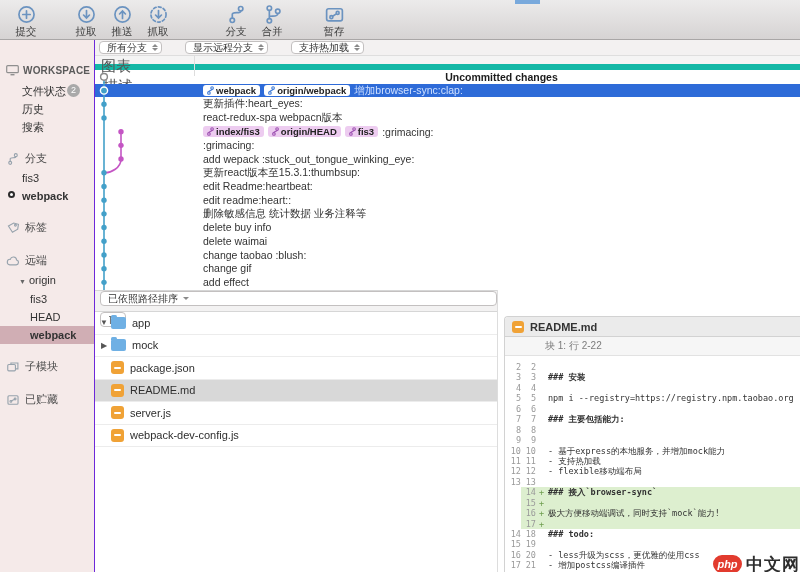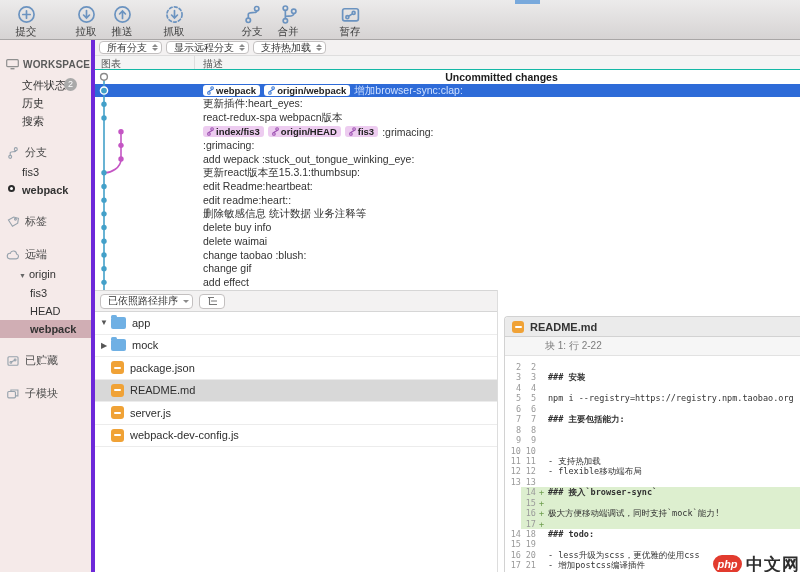--- a/index.html
+++ b/index.html
@@ -8,77 +8,77 @@
   .app { position:relative; width:708px; height:572px; }
 
   
   .toolbar { position:absolute; left:0; top:0; width:800px; height:40px;
     background:linear-gradient(#ecebeb,#d6d3d3); border-bottom:1px solid #a9a6a6;
     display:flex; align-items:flex-start; padding:3px 0 0 8px; }
   .tb-btn { display:flex; flex-direction:column; align-items:center; width:36px; cursor:default; }
   .tb-btn .ic { height:22px; display:flex; align-items:center; justify-content:center; }
   .tb-btn .lb { font-size:10.5px; color:#3c3c3c; margin-top:0px; white-space:nowrap; }
   .tb-btn:nth-child(1){ margin-right:24px; }
-  .tb-btn:nth-child(4){ margin-right:42px;margin-left:16px; }
+  .tb-btn:nth-child(4){ margin-right:42px; }
   .tb-btn:nth-child(6){ margin-right:26px; }
   .top-fragment { position:absolute; left:515px; top:0; width:25px; height:4px; background:#79a9dc; }
 
   
   .sidebar { position:absolute; left:0; top:40px; width:95px; height:532px;
-    background:#f5eae9; border-right:4px solid #6d28d9; font-size:11px; color:#333;
-    padding-top:16px; overflow:hidden; }
+    background:#f5eae9; border-right:1px solid #6d28d9; font-size:11px; color:#333;
+    padding-top:22px; overflow:hidden; }
   .sb-head { display:flex; align-items:center; padding:3px 4px 6px 6px; color:#5a5a5a;
     font-size:10px; font-weight:bold; letter-spacing:.2px; }
   .sb-head .sic { margin-right:4px; display:flex; }
   .sb-item { position:relative; padding:2.5px 4px 2.5px 22px; line-height:13px; cursor:default; white-space:nowrap; }
   .sb-item.current { font-weight:bold; padding-left:22px; }
   .sb-item .cur-ic { position:absolute; left:8px; top:4px; width:7px; height:7px;
     border:2px solid #2b2b2b; border-radius:50%; background:#fff; }
   .sb-item.selected { background:#d0aeb4; font-weight:bold; }
   .sb-badge { position:absolute; right:14px; top:2px; min-width:13px; height:13px; border-radius:7px;
     background:#a9a9a9; color:#fff; font-size:9px; line-height:13px; text-align:center; padding:0 3px; }
   .sb-section { margin-top:12px; }
   .sb-sec-head { display:flex; align-items:center; padding:3px 4px 3px 5px; color:#4c4c4c; }
   .sb-sec-head .sic { margin-right:5px; display:flex; width:15px; justify-content:center; }
   .sb-item .tri { position:absolute; left:10px; top:3px; font-size:7px; color:#666; }
   .sb-item.lvl1 { padding-left:30px; }
   .sb-item.remote-root { padding-left:19px; }
 
   
   .filterbar { position:absolute; left:95px; top:40px; width:705px; height:16px;
-    background:#f3f1f1; border-bottom:1px solid #dedede; display:flex; align-items:center; padding-left:4px; gap:4px; }
+    background:#f3f1f1; border-bottom:1px solid #dedede; display:flex; align-items:center; padding-left:4px; gap:23px; }
   .pill { display:inline-flex; align-items:center; background:#fff; border:1px solid #c3c0c0;
     border-radius:4px; height:13px; padding:0 3px 0 7px; font-size:10px; color:#333; cursor:default; }
   .chev { display:inline-flex; flex-direction:column; margin-left:5px; line-height:3px; }
   .chev i { display:block; width:0; height:0; border-left:3px solid transparent; border-right:3px solid transparent; }
   .chev i.up { border-bottom:3px solid #8a8a8a; margin-bottom:1.5px; }
   .chev i.dn { border-top:3px solid #8a8a8a; }
 
   
   .commit-panel { position:absolute; left:95px; top:56px; width:705px; height:234px; background:#fff; }
-  .c-header { display:flex; height:14px; background:#f4f4f4; border-bottom:1px solid #14b8a6;
-    font-size:10px; color:#555; }
+  .c-header { display:flex; height:14px; background:#f4f4f4; border-bottom:6px solid #14b8a6;
+    font-size:15px; color:#555;flex-direction:column; }
   .c-header .col1 { width:100px; padding:1px 0 0 6px; border-right:1px solid #ddd; }
   .c-header .col2 { flex:1; padding:1px 8px 0 8px; }
   .c-rows { position:relative; }
   .c-row { height:13.7px; display:flex; align-items:center; padding-left:108px; font-size:10.5px;
     color:#333; white-space:nowrap; cursor:default; }
   .c-row.bold { font-weight:bold; color:#1c1c1c;justify-content:center; }
   .c-row.selected { background:#2e6bd8; color:#cfe0ff; }
   .badge { display:inline-flex; align-items:center; height:11px; border-radius:3px; padding:0 4px;
     font-size:9.5px; margin-right:4px; font-weight:bold; color:#222; }
   .badge.white { background:#fff; }
   .badge.pink { background:#edccf0; }
   .badge svg { margin-right:2px; }
   .graph-svg { position:absolute; left:0; top:0; pointer-events:none; }
 
   
   .bl-panel { position:absolute; left:95px; top:290px; width:402px; height:282px; background:#fff; }
   .bl-toolbar { height:22px; background:#f3f2f2; border-top:1px solid #d6d6d6; border-bottom:1px solid #d6d6d6;
-    display:flex; align-items:center; padding-left:5px; gap:6px; }
+    display:flex; padding-left:5px; gap:6px;flex-direction:column; }
   .bl-toolbar .pill { height:15px; font-size:10px; }
   .sq-btn { display:inline-flex; align-items:center; justify-content:center; width:26px; height:15px;
     background:#fff; border:1px solid #c3c0c0; border-radius:4px; cursor:default; }
   .file-row { height:22.5px; display:flex; align-items:center; border-bottom:1px solid #ececec;
     font-size:11px; color:#2e2e2e; cursor:default; }
   .file-row.selected { background:#d8d8d8; }
   .file-row .tri { width:10px; font-size:8px; color:#555; text-align:center; margin-left:4px; }
   .file-row .fic { margin:0 6px 0 2px; display:flex; }
   .folder-ic { width:15px; height:12px; background:#6fb0e4; border-radius:2px; position:relative; }
   .folder-ic:before { content:""; position:absolute; top:-2px; left:0; width:6px; height:3px;
@@ -242,38 +242,38 @@
           </div>
           <div class="sb-item remote-root"><span class="tri" style="position:static;margin-right:3px;">▼</span><span>origin</span></div>
           <div class="sb-item lvl1"><span>fis3</span></div>
           <div class="sb-item lvl1"><span>HEAD</span></div>
           <div class="sb-item lvl1 selected"><span>webpack</span></div>
         </div>
         <div class="sb-section">
           <div class="sb-sec-head">
             <span class="sic">
               <svg width="14" height="14" viewBox="0 0 20 20" fill="none" stroke="#97a3ad" stroke-width="1.6" stroke-linecap="round">
+                <rect x="2.5" y="6.5" width="11" height="9" rx="1.5"></rect>
+                <path d="M7 6.5V4.2h10v8.5h-2.5"></path>
+              </svg>
+            </span>
+            <span>子模块</span>
+          </div>
+        </div>
+        <div class="sb-section">
+          <div class="sb-sec-head">
+            <span class="sic">
+              <svg width="14" height="14" viewBox="0 0 20 20" fill="none" stroke="#97a3ad" stroke-width="1.6" stroke-linecap="round">
                 <rect x="2.8" y="4" width="14.4" height="12" rx="1.5"></rect>
                 <circle cx="7" cy="12" r="1.3"></circle>
                 <circle cx="13" cy="8.5" r="1.3"></circle>
                 <path d="M8 11.2l3.8-2"></path>
               </svg>
             </span>
             <span>已贮藏</span>
-          </div>
-        </div>
-        <div class="sb-section">
-          <div class="sb-sec-head">
-            <span class="sic">
-              <svg width="14" height="14" viewBox="0 0 20 20" fill="none" stroke="#97a3ad" stroke-width="1.6" stroke-linecap="round">
-                <rect x="2.5" y="6.5" width="11" height="9" rx="1.5"></rect>
-                <path d="M7 6.5V4.2h10v8.5h-2.5"></path>
-              </svg>
-            </span>
-            <span>子模块</span>
           </div>
         </div>
       </div>
   </aside>
 
   <div class="filterbar">
     <span class="pill">
       <span>所有分支</span>
       <span class="chev">
           <i class="up"></i>
@@ -543,20 +543,21 @@
           </div>
           <div class="d-line">
             <span class="on">9</span>
             <span class="nn">9</span>
           </div>
           <div class="d-line">
             <span class="on">10</span>
             <span class="nn">10</span>
             <span class="tx-wrap">
               <span class="sg"></span>
+              <span class="tx">- 基于express的本地服务，并增加mock能力</span>
             </span>
           </div>
           <div class="d-line">
             <span class="on">11</span>
             <span class="nn">11</span>
             <span class="tx-wrap">
               <span class="sg"></span>
               <span class="tx">- 支持热加载</span>
             </span>
           </div>

